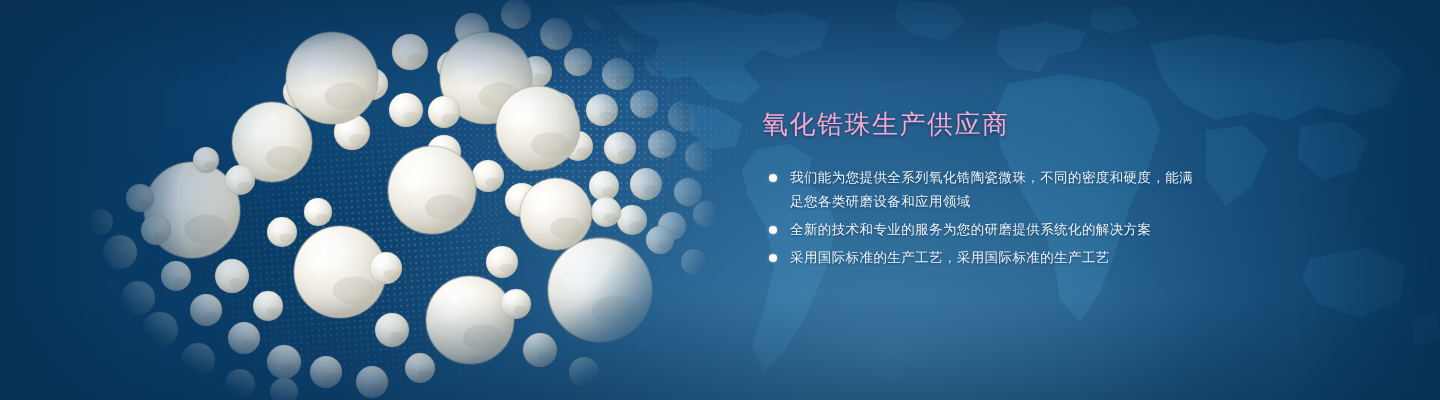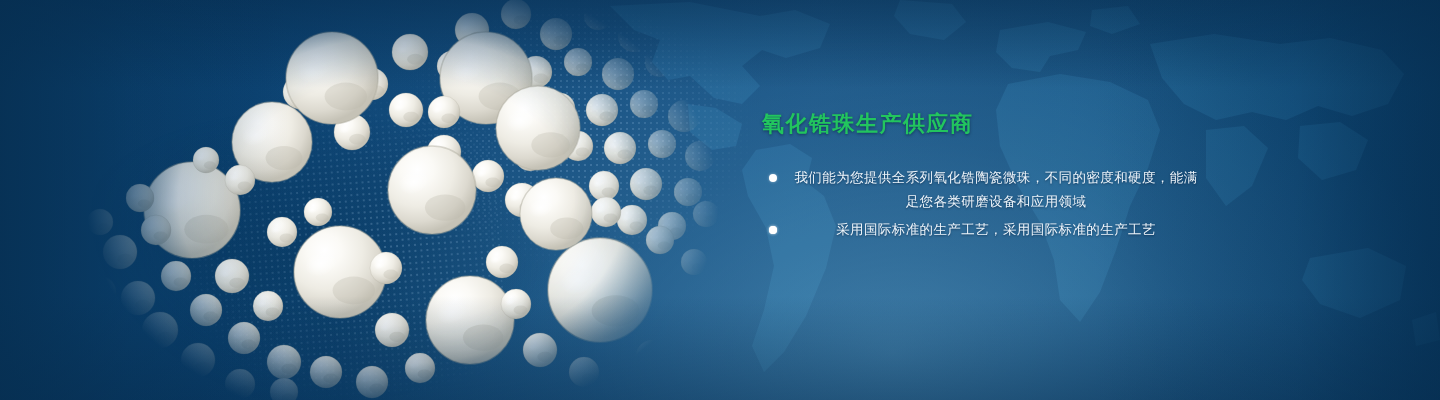--- a/index.html
+++ b/index.html
@@ -84,34 +84,33 @@
   .beads-wrap svg { display:block; width: 760px; height: 400px; }
 
   
   .copy {
     position: absolute;
     left: 762px;
     top: 104px;
     width: 440px;
   }
   .headline {
-    color: #22c55e;
-    font-size: 22px;
+    color: #f9a8d4;
+    font-size: 26px;
     line-height: 40px;
     letter-spacing: 1.5px;
-    font-weight: 700;
+    font-weight: 400;
     margin: 0 0 22px 0;
     text-shadow: 0 1px 3px rgba(0,20,45,0.55);
     white-space: nowrap;
   }
   .bullets {
     list-style: none;
     margin: 0;
     padding: 0;
-    text-align: center;
   }
   .bullet {
     position: relative;
     padding-left: 28px;
     color: #eef5fb;
     font-size: 13.5px;
     line-height: 24px;
     letter-spacing: 0.4px;
     margin-bottom: 4px;
     text-shadow: 0 1px 2px rgba(0,20,45,0.5);
@@ -296,20 +295,21 @@
   <div class="copy">
     <h1 class="headline">氧化锆珠生产供应商</h1>
 
     <ul class="bullets">
       <li class="bullet">
         <span class="dot"></span>
         <span>我们能为您提供全系列氧化锆陶瓷微珠，不同的密度和硬度，能满足您各类研磨设备和应用领域</span>
       </li>
       <li class="bullet">
         <span class="dot"></span>
+        <span>全新的技术和专业的服务为您的研磨提供系统化的解决方案</span>
       </li>
       <li class="bullet">
         <span class="dot"></span>
         <span>采用国际标准的生产工艺，采用国际标准的生产工艺</span>
       </li>
     </ul>
   </div>
 
 </div>
 

